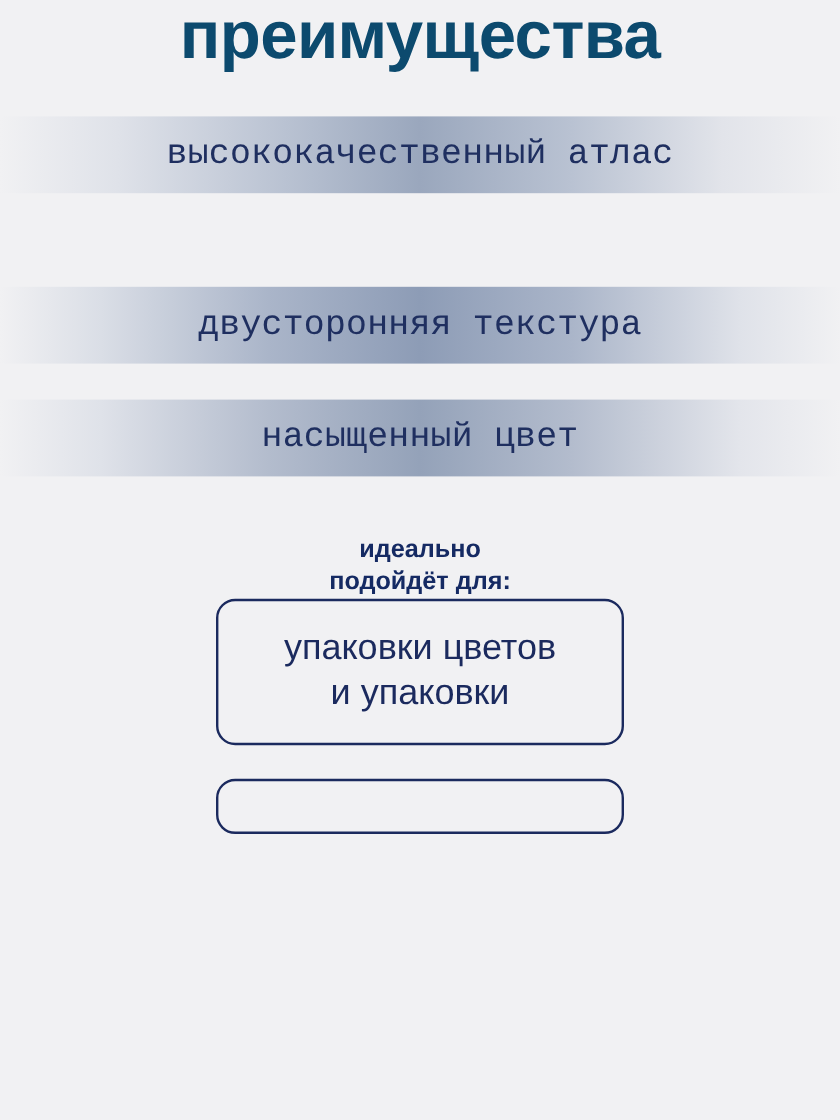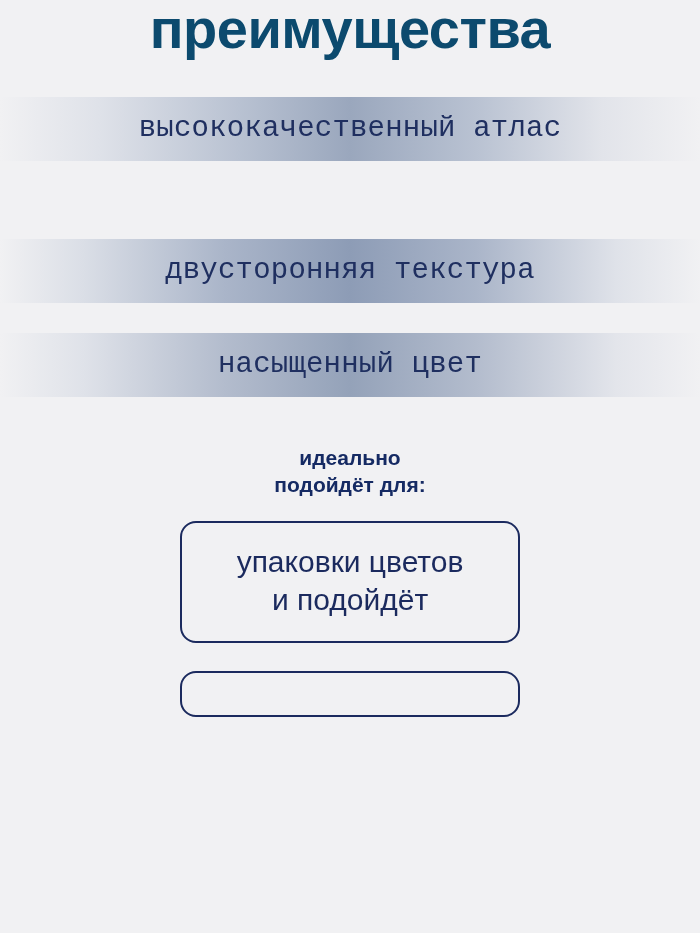--- a/index.html
+++ b/index.html
@@ -94,21 +94,20 @@
   .subhead {
     margin-top: 48px;
     font-size: 21px;
     font-weight: 700;
     line-height: 1.28;
     text-align: center;
     color: #152a63;
   }
 
   .cards {
-    margin-top: 22px;
     display: flex;
     flex-direction: column;
     align-items: center;
     gap: 28px;
   }
 
   .card {
     width: 340px;
     border: 2px solid #1b2a5e;
     border-radius: 16px;
@@ -145,19 +144,19 @@
   </div>
 
   <div class="subhead">
     <span class="card-line">идеально</span>
     <span class="card-line">подойдёт для:</span>
   </div>
 
   <div class="cards">
     <div class="card">
       <span class="card-line">упаковки цветов</span>
-      <span class="card-line">и подойдёт</span>
+      <span class="card-line">и упаковки</span>
     </div>
     <div class="card">
     </div>
   </div>
 
 </div>
 
 </body></html>

